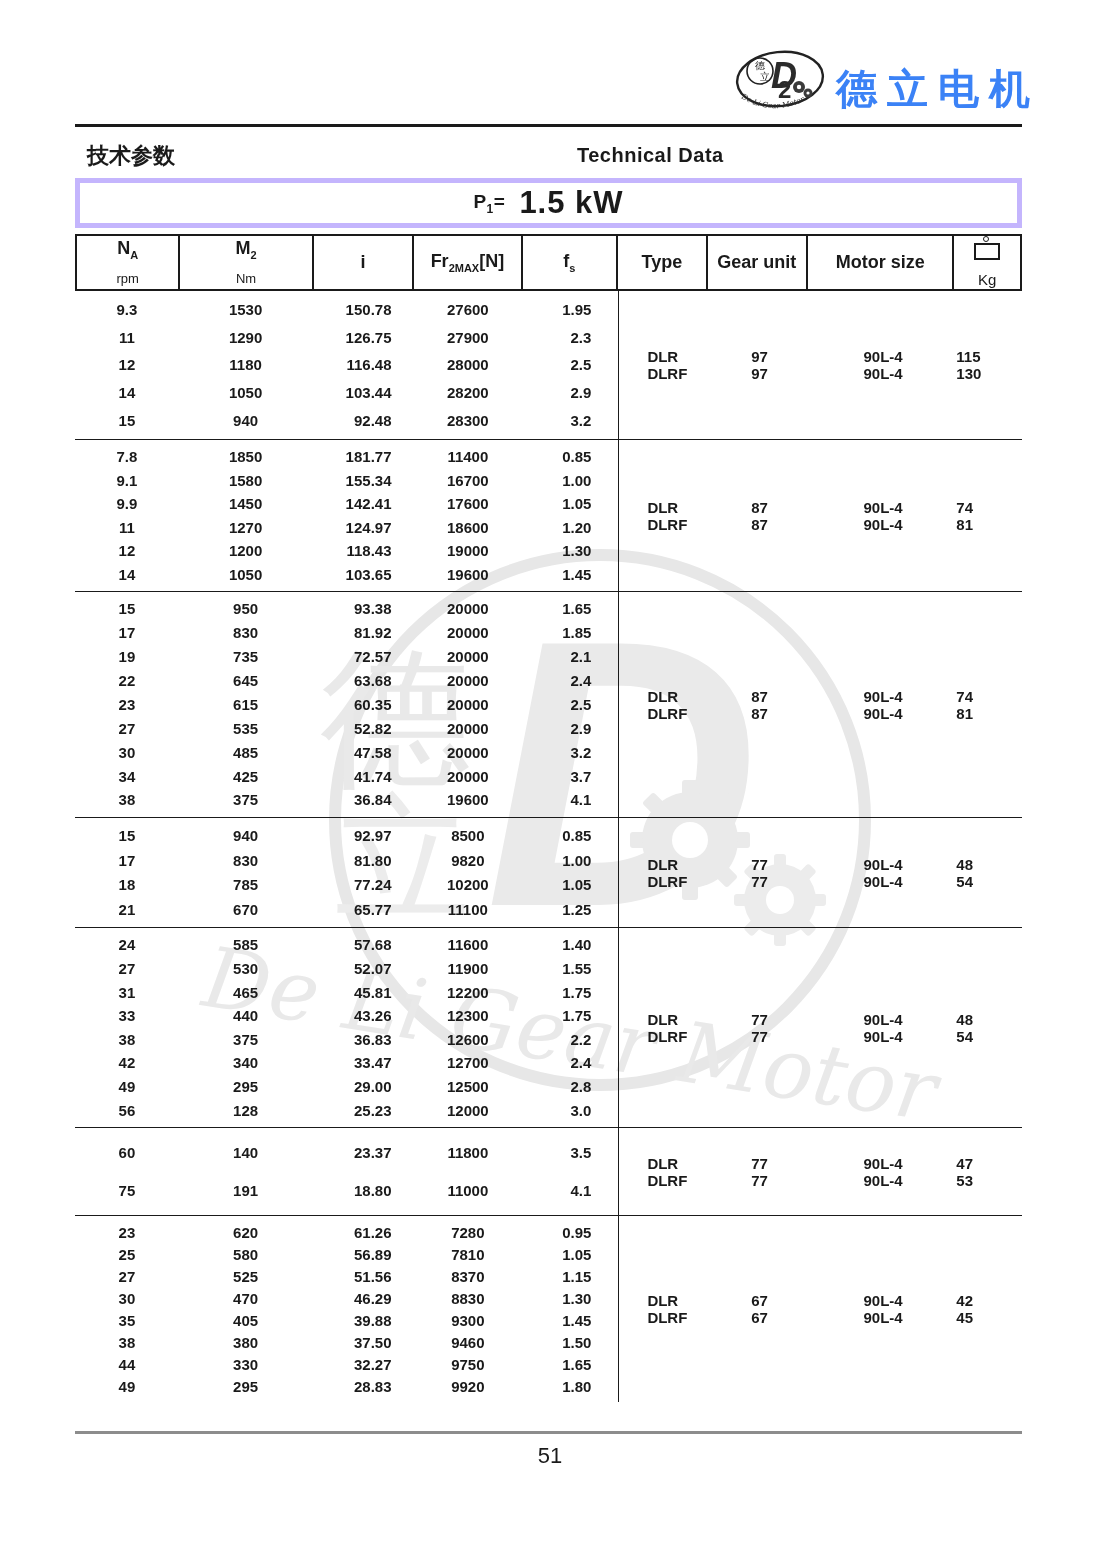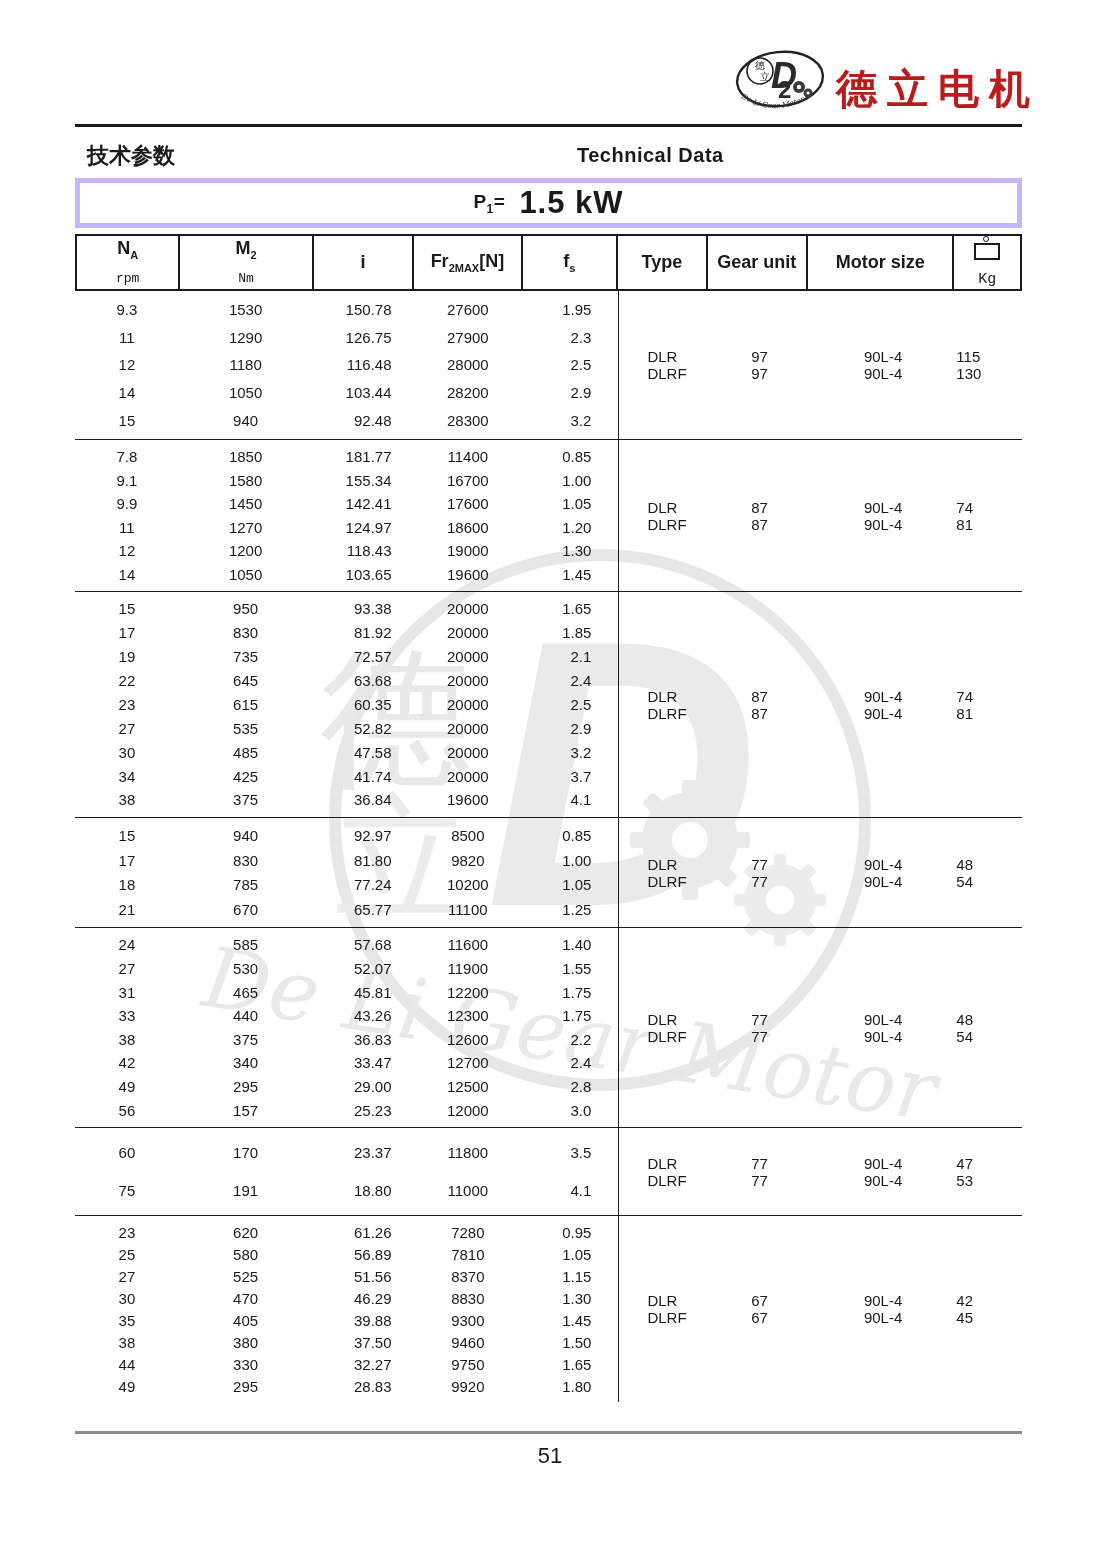--- a/index.html
+++ b/index.html
@@ -2,21 +2,21 @@
 <html><head>
 <meta charset="utf-8">
 <style>
   html,body{margin:0;padding:0;background:#ffffff;}
   body{width:1100px;height:1555px;position:relative;font-family:"Liberation Sans",sans-serif;color:#1a1a1a;}
   .page{position:absolute;inset:0;overflow:hidden;background:#fff;}
 
   
   .logo-mark{position:absolute;left:733px;top:48px;width:98px;height:78px;}
   .brand-name{position:absolute;left:836px;top:62px;font-family:"DejaVu Serif",serif;font-weight:700;
-              font-size:41px;letter-spacing:10px;color:#b91c1c;white-space:nowrap;}
+              font-size:41px;letter-spacing:10px;color:#3b82f6;white-space:nowrap;}
   .header-rule{position:absolute;left:75px;top:124px;width:947px;height:3px;background:#1a1a1a;}
   .sec-cn{position:absolute;left:87px;top:141px;font-size:22px;font-weight:700;}
   .sec-en{position:absolute;left:577px;top:144px;font-size:20px;font-weight:700;letter-spacing:.5px;}
 
   
   .watermark{position:absolute;left:185px;top:535px;width:790px;height:640px;z-index:0;pointer-events:none;}
 
   
   .title-box{position:absolute;left:75px;top:178px;width:947px;height:50px;border:5px solid #c4b5fd;
              box-sizing:border-box;display:flex;align-items:center;justify-content:center;z-index:2;background:transparent;}
@@ -25,30 +25,30 @@
   .p-big{font-size:31px;font-weight:700;letter-spacing:1px;margin-left:14px;}
 
   
   .thead{position:absolute;left:75px;top:234px;width:947px;height:57px;border:2px solid #1a1a1a;
          box-sizing:border-box;display:flex;z-index:2;}
   .thead .hc{border-right:2px solid #1a1a1a;box-sizing:border-box;display:flex;flex-direction:column;
              align-items:center;justify-content:center;line-height:1.15;}
   .thead .hc:last-child{border-right:none;}
   .h-main{font-size:18px;font-weight:700;}
   .h-main sub{font-size:11px;font-weight:700;}
-  .h-unit{font-size:13px;font-weight:400;margin-top:10px;font-family:Liberation Mono, monospace;}
+  .h-unit{font-size:13px;font-weight:400;margin-top:10px;}
   .w-na{width:10.97%;} .w-m2{width:14.14%;} .w-i{width:10.65%;} .w-fr{width:11.5%;}
   .w-fs{width:10.13%;} .w-type{width:9.49%;} .w-gear{width:10.65%;} .w-motor{width:15.51%;} .w-kg{flex:1;}
   .kg-icon{width:26px;height:24px;position:relative;display:block;margin-bottom:1px;}
   .kg-icon .ring{position:absolute;left:9px;top:0;width:6px;height:6px;border:1.6px solid #1a1a1a;border-radius:50%;box-sizing:border-box;}
   .kg-icon .box{position:absolute;left:0;top:7px;width:26px;height:17px;border:2px solid #1a1a1a;box-sizing:border-box;}
 
   
   .tbody{position:absolute;left:75px;top:291px;width:947px;z-index:2;}
-  .block{display:flex;box-sizing:border-box;border-bottom:1.6px solid #1a1a1a;}
+  .block{display:flex;box-sizing:border-box;border-bottom:1.6px solid #1a1a1a;font-weight:bold;}
   .block:last-child{border-bottom:none;}
   .block:nth-child(1){height:149px;} .block:nth-child(2){height:152px;} .block:nth-child(3){height:226px;}
   .block:nth-child(4){height:110px;} .block:nth-child(5){height:200px;} .block:nth-child(6){height:88px;}
   .block:nth-child(7){height:186px;}
   .bleft{width:57.38%;display:flex;flex-direction:column;justify-content:space-around;padding:5px 0;box-sizing:border-box;}
   .bright{width:42.62%;border-left:1.6px solid #1a1a1a;box-sizing:border-box;display:flex;flex-direction:column;
           justify-content:center;}
   .drow,.vrow{display:flex;font-size:15px;line-height:17px;}
   .drow span,.vrow span{display:block;box-sizing:border-box;}
   .c-na{width:19.1%;text-align:center;}
@@ -454,21 +454,21 @@
           </div>
           <div class="drow">
             <span class="c-na">49</span>
             <span class="c-m2">295</span>
             <span class="c-i">29.00</span>
             <span class="c-fr">12500</span>
             <span class="c-fs">2.8</span>
           </div>
           <div class="drow">
             <span class="c-na">56</span>
-            <span class="c-m2">157</span>
+            <span class="c-m2">128</span>
             <span class="c-i">25.23</span>
             <span class="c-fr">12000</span>
             <span class="c-fs">3.0</span>
           </div>
         </div>
         <div class="bright">
           <div class="vrow">
             <span class="c-type">DLR</span>
             <span class="c-gear">77</span>
             <span class="c-motor">90L-4</span>
@@ -479,21 +479,21 @@
             <span class="c-gear">77</span>
             <span class="c-motor">90L-4</span>
             <span class="c-kg">54</span>
           </div>
         </div>
       </div>
       <div class="block">
         <div class="bleft">
           <div class="drow">
             <span class="c-na">60</span>
-            <span class="c-m2">170</span>
+            <span class="c-m2">140</span>
             <span class="c-i">23.37</span>
             <span class="c-fr">11800</span>
             <span class="c-fs">3.5</span>
           </div>
           <div class="drow">
             <span class="c-na">75</span>
             <span class="c-m2">191</span>
             <span class="c-i">18.80</span>
             <span class="c-fr">11000</span>
             <span class="c-fs">4.1</span>

